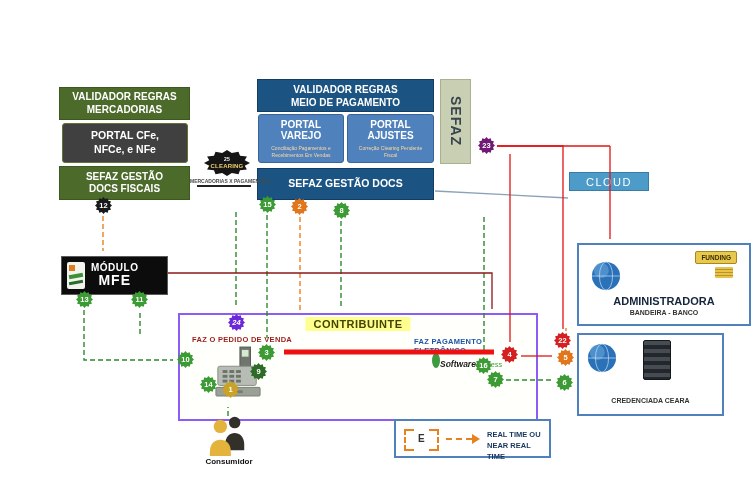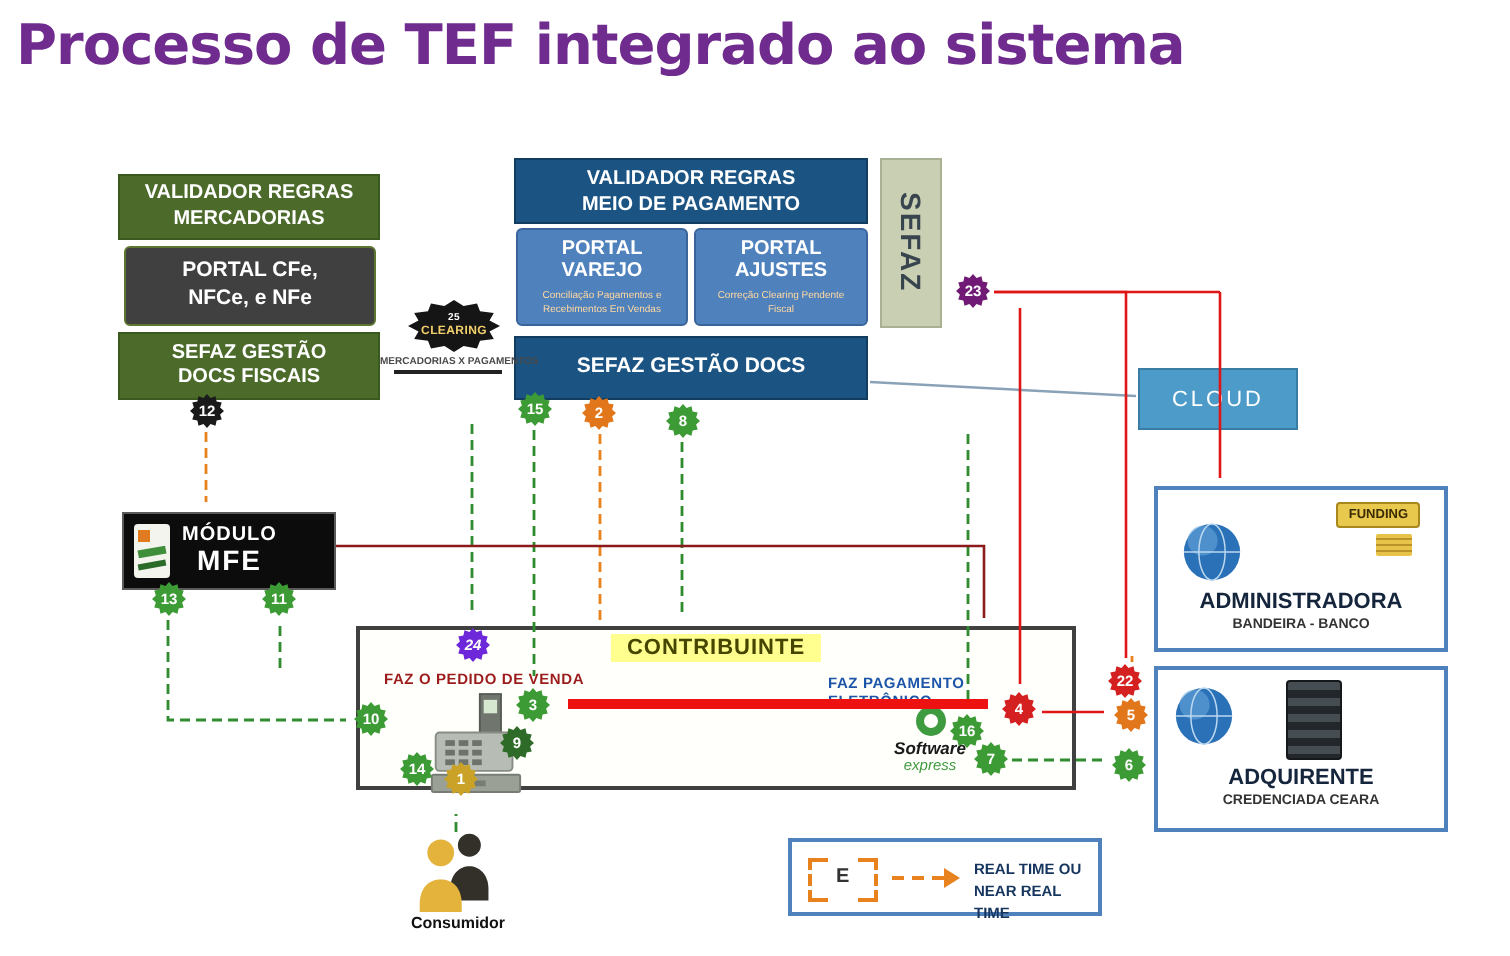--- a/index.html
+++ b/index.html
@@ -32,45 +32,44 @@
   .mfe-text{display:flex;flex-direction:column;align-items:center;color:#fff;line-height:1.05}
   .mfe-text .l1{font-size:10px;font-weight:bold;letter-spacing:0.5px}
   .mfe-text .l2{font-size:14px;font-weight:bold;letter-spacing:1px}
   .panel{position:absolute;z-index:2;background:#fff;border:2px solid #4f81bd}
   .panel .ptitle{position:absolute;left:0;width:100%;text-align:center;font-size:11px;font-weight:bold;color:#14253c}
   .panel .psub{position:absolute;left:0;width:100%;text-align:center;font-size:7px;font-weight:bold;color:#333}
   .funding-tag{position:absolute;right:12px;top:6px;background:#e9c94d;border:1px solid #a8871c;color:#3a2c00;font-size:6.5px;font-weight:bold;padding:2px 5px;border-radius:2px}
   .coins{position:absolute;right:16px;top:22px;width:18px;height:11px;border-radius:1px;background:repeating-linear-gradient(180deg,#e7c34a 0 2px,#b9922a 2px 3px)}
   .server{position:absolute;left:64px;top:5px;width:28px;height:40px;border-radius:2px;background:repeating-linear-gradient(180deg,#454c52 0 4px,#23272b 4px 8px);border:1px solid #16191c}
   .globe-icon{position:absolute}
-  .contrib{position:absolute;left:178px;top:313px;width:360px;height:82px;border:2px solid #404040;background:#fffffb;z-index:2}
+  .contrib{position:absolute;left:178px;top:313px;width:360px;height:108px;border:2px solid #8b5cf6;background:#fffffb;z-index:2}
   .contrib-label{position:absolute;left:50%;top:2px;transform:translateX(-50%);background:#feff8f;padding:1px 8px;font-size:11px;font-weight:bold;color:#454500;letter-spacing:0.5px;z-index:3}
   .pedido{position:absolute;left:12px;top:20px;font-size:7.5px;font-weight:bold;color:#9c1c1c;letter-spacing:0.3px}
   .pagamento{position:absolute;left:234px;top:22px;font-size:7.5px;font-weight:bold;color:#1d55a8;letter-spacing:0.3px}
   .register{position:absolute;left:34px;top:30px}
-  .sw-logo{position:absolute;left:252px;top:38px;width:66px;display:flex;flex-direction:column;align-items:center;line-height:1.2}
+  .sw-logo{position:absolute;left:252px;top:38px;width:66px;display:flex;flex-direction:row;align-items:flex-end;line-height:1.2}
   .sw-ring{width:15px;height:15px;border:4px solid #3f9b3f;border-radius:50%;margin-bottom:1px}
   .sw-l1{font-size:8.5px;font-weight:bold;font-style:italic;color:#1a1a1a}
   .sw-l2{font-size:7.5px;font-style:italic;color:#3f9b3f;margin-top:-1px}
   .consumer{position:absolute;left:205px;top:414px;z-index:2}
   .consumer-label{position:absolute;left:196px;top:457px;width:66px;text-align:center;font-size:8px;font-weight:bold;color:#111;z-index:2}
   .legend{position:absolute;left:394px;top:419px;width:157px;height:39px;border:2px solid #4f81bd;background:#fff;z-index:2}
   .lg-br1{position:absolute;left:8px;top:8px;width:10px;height:22px;border:2px dashed #e8821e;border-right:none}
   .lg-e{position:absolute;left:22px;top:12px;font-size:10px;font-weight:bold;color:#333}
   .lg-br2{position:absolute;left:33px;top:8px;width:10px;height:22px;border:2px dashed #e8821e;border-left:none}
   .lg-line{position:absolute;left:50px;top:17px;width:26px;border-top:2px dashed #e8821e}
   .lg-head{position:absolute;left:76px;top:13px;width:0;height:0;border-left:8px solid #e8821e;border-top:5px solid transparent;border-bottom:5px solid transparent}
   .lg-text{position:absolute;left:91px;top:9px;font-size:7.5px;font-weight:bold;color:#16355e;line-height:1.45}
 </style>
 </head>
 <body>
 
 <div class="canvas">
 
-  <h1 class="title">Processo de TEF integrado ao sistema</h1>
 
   <svg class="wires" width="755" height="478" viewBox="0 0 755 478">
     <defs>
       <marker id="aG" viewBox="0 0 10 10" refX="7" refY="5" markerWidth="5.5" markerHeight="5.5" orient="auto-start-reverse">
           <path d="M0,0 L10,5 L0,10 z" fill="#2e8b2e"></path>
         </marker>
       <marker id="aO" viewBox="0 0 10 10" refX="7" refY="5" markerWidth="5.5" markerHeight="5.5" orient="auto-start-reverse">
           <path d="M0,0 L10,5 L0,10 z" fill="#e8821e"></path>
         </marker>
       <marker id="aR" viewBox="0 0 10 10" refX="7" refY="5" markerWidth="5.5" markerHeight="5.5" orient="auto-start-reverse">
@@ -162,46 +161,45 @@
     <span>PORTAL</span>
     <span>AJUSTES</span>
     <span class="subtxt">Correção Clearing Pendente Fiscal</span>
   </div>
   <div class="box sage" style="left:440px;top:79px;width:31px;height:85px">
     <span>SEFAZ</span>
   </div>
   <div class="box dkblue" style="left:257px;top:168px;width:177px;height:32px;font-size:10.5px">
     <span>SEFAZ GESTÃO DOCS</span>
   </div>
-  <div class="box cloudb" style="left:569px;top:184px;width:80px;height:31px">
+  <div class="box cloudb" style="left:569px;top:172px;width:80px;height:19px">
     <span>CLOUD</span>
   </div>
 
   <div class="seal clearing">
     <span class="n25">25</span>
     <span>CLEARING</span>
   </div>
   <div class="clearing-sub">MERCADORIAS X PAGAMENTOS</div>
 
-  <div class="panel" style="left:577px;top:243px;width:147px;height:83px">
+  <div class="panel" style="left:577px;top:243px;width:174px;height:83px">
     <svg class="globe-icon" style="left:12px;top:16px" width="30" height="30">
         <use href="#globe"></use>
       </svg>
     <span class="funding-tag">FUNDING</span>
     <span class="coins"></span>
     <span class="ptitle" style="top:50px">ADMINISTRADORA</span>
     <span class="psub" style="top:64px">BANDEIRA - BANCO</span>
   </div>
 
   <div class="panel" style="left:577px;top:333px;width:147px;height:83px">
     <svg class="globe-icon" style="left:8px;top:8px" width="30" height="30">
         <use href="#globe"></use>
       </svg>
     <span class="server"></span>
-    <span class="ptitle" style="top:48px">ADQUIRENTE</span>
     <span class="psub" style="top:62px">CREDENCIADA CEARA</span>
   </div>
 
   <div class="contrib">
     <span class="contrib-label">CONTRIBUINTE</span>
     <span class="pedido">FAZ  O PEDIDO DE  VENDA</span>
     <span class="pagamento">FAZ PAGAMENTO  ELETRÔNICO</span>
     <svg class="register" width="48" height="54" viewBox="0 0 50 56">
       <rect x="27" y="2" width="11" height="22" fill="#70766e" stroke="#565b54"></rect>
       <rect x="29" y="5" width="7" height="7" fill="#d6e8d0"></rect>

